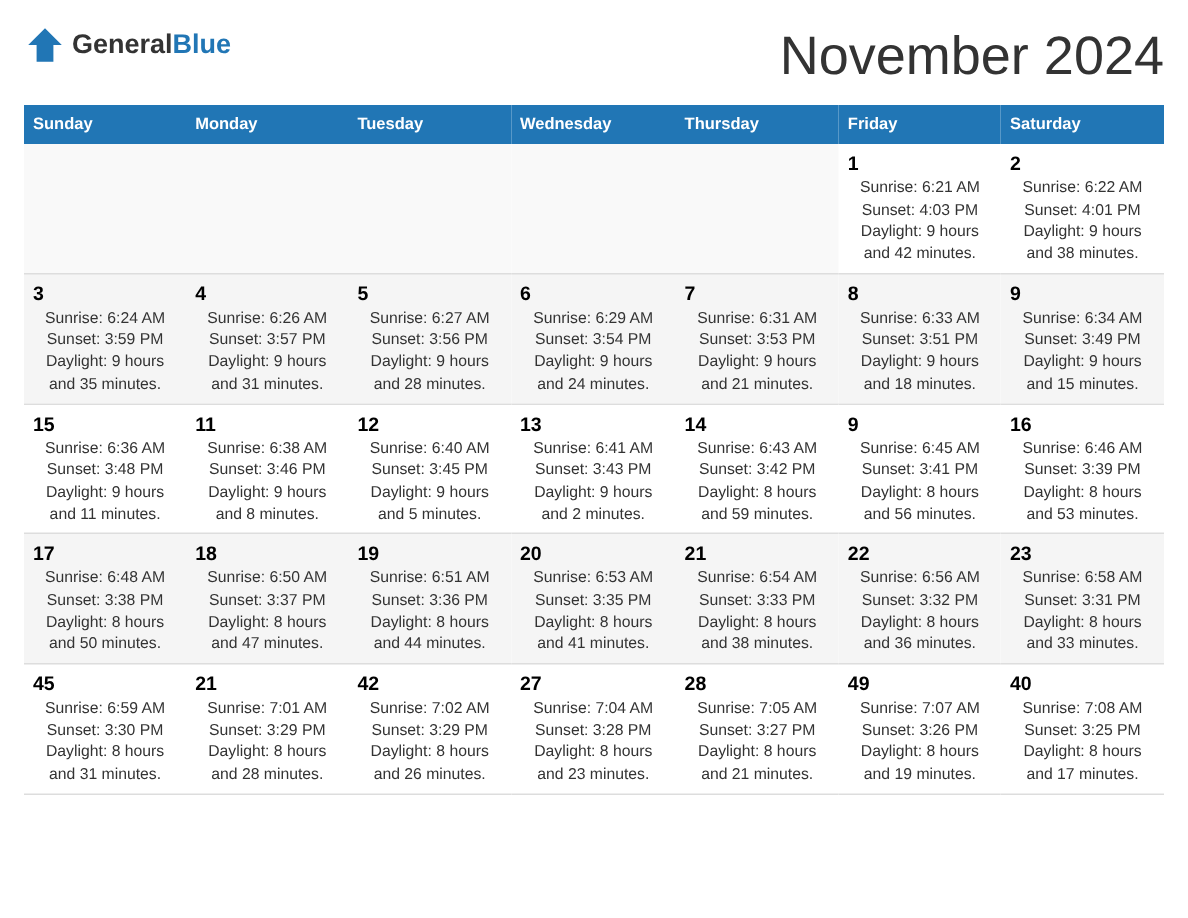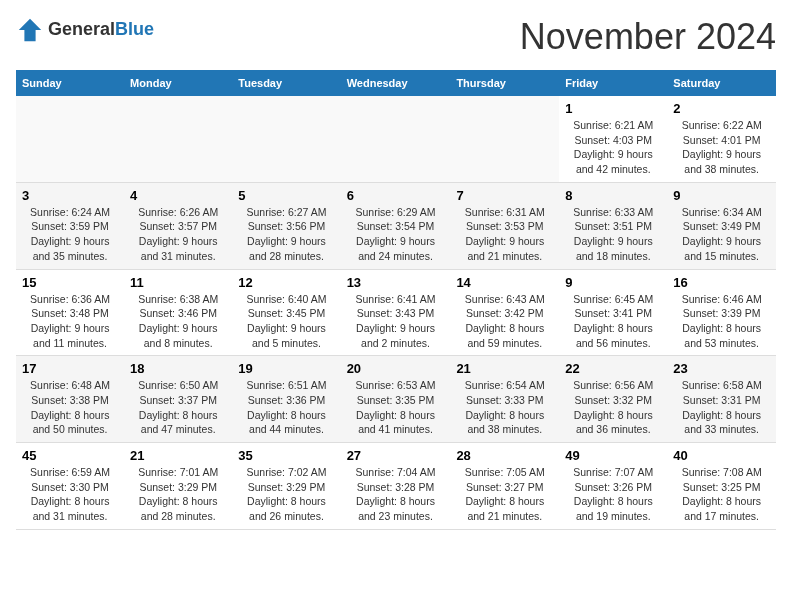--- a/index.html
+++ b/index.html
@@ -236,21 +236,21 @@
       <tr>
         <td>
           <span class="day-num">45</span>
           <div class="day-info">Sunrise: 6:59 AM<br>Sunset: 3:30 PM<br>Daylight: 8 hours and 31 minutes.</div>
         </td>
         <td>
           <span class="day-num">21</span>
           <div class="day-info">Sunrise: 7:01 AM<br>Sunset: 3:29 PM<br>Daylight: 8 hours and 28 minutes.</div>
         </td>
         <td>
-          <span class="day-num">35</span>
+          <span class="day-num">42</span>
           <div class="day-info">Sunrise: 7:02 AM<br>Sunset: 3:29 PM<br>Daylight: 8 hours and 26 minutes.</div>
         </td>
         <td>
           <span class="day-num">27</span>
           <div class="day-info">Sunrise: 7:04 AM<br>Sunset: 3:28 PM<br>Daylight: 8 hours and 23 minutes.</div>
         </td>
         <td>
           <span class="day-num">28</span>
           <div class="day-info">Sunrise: 7:05 AM<br>Sunset: 3:27 PM<br>Daylight: 8 hours and 21 minutes.</div>
         </td>

